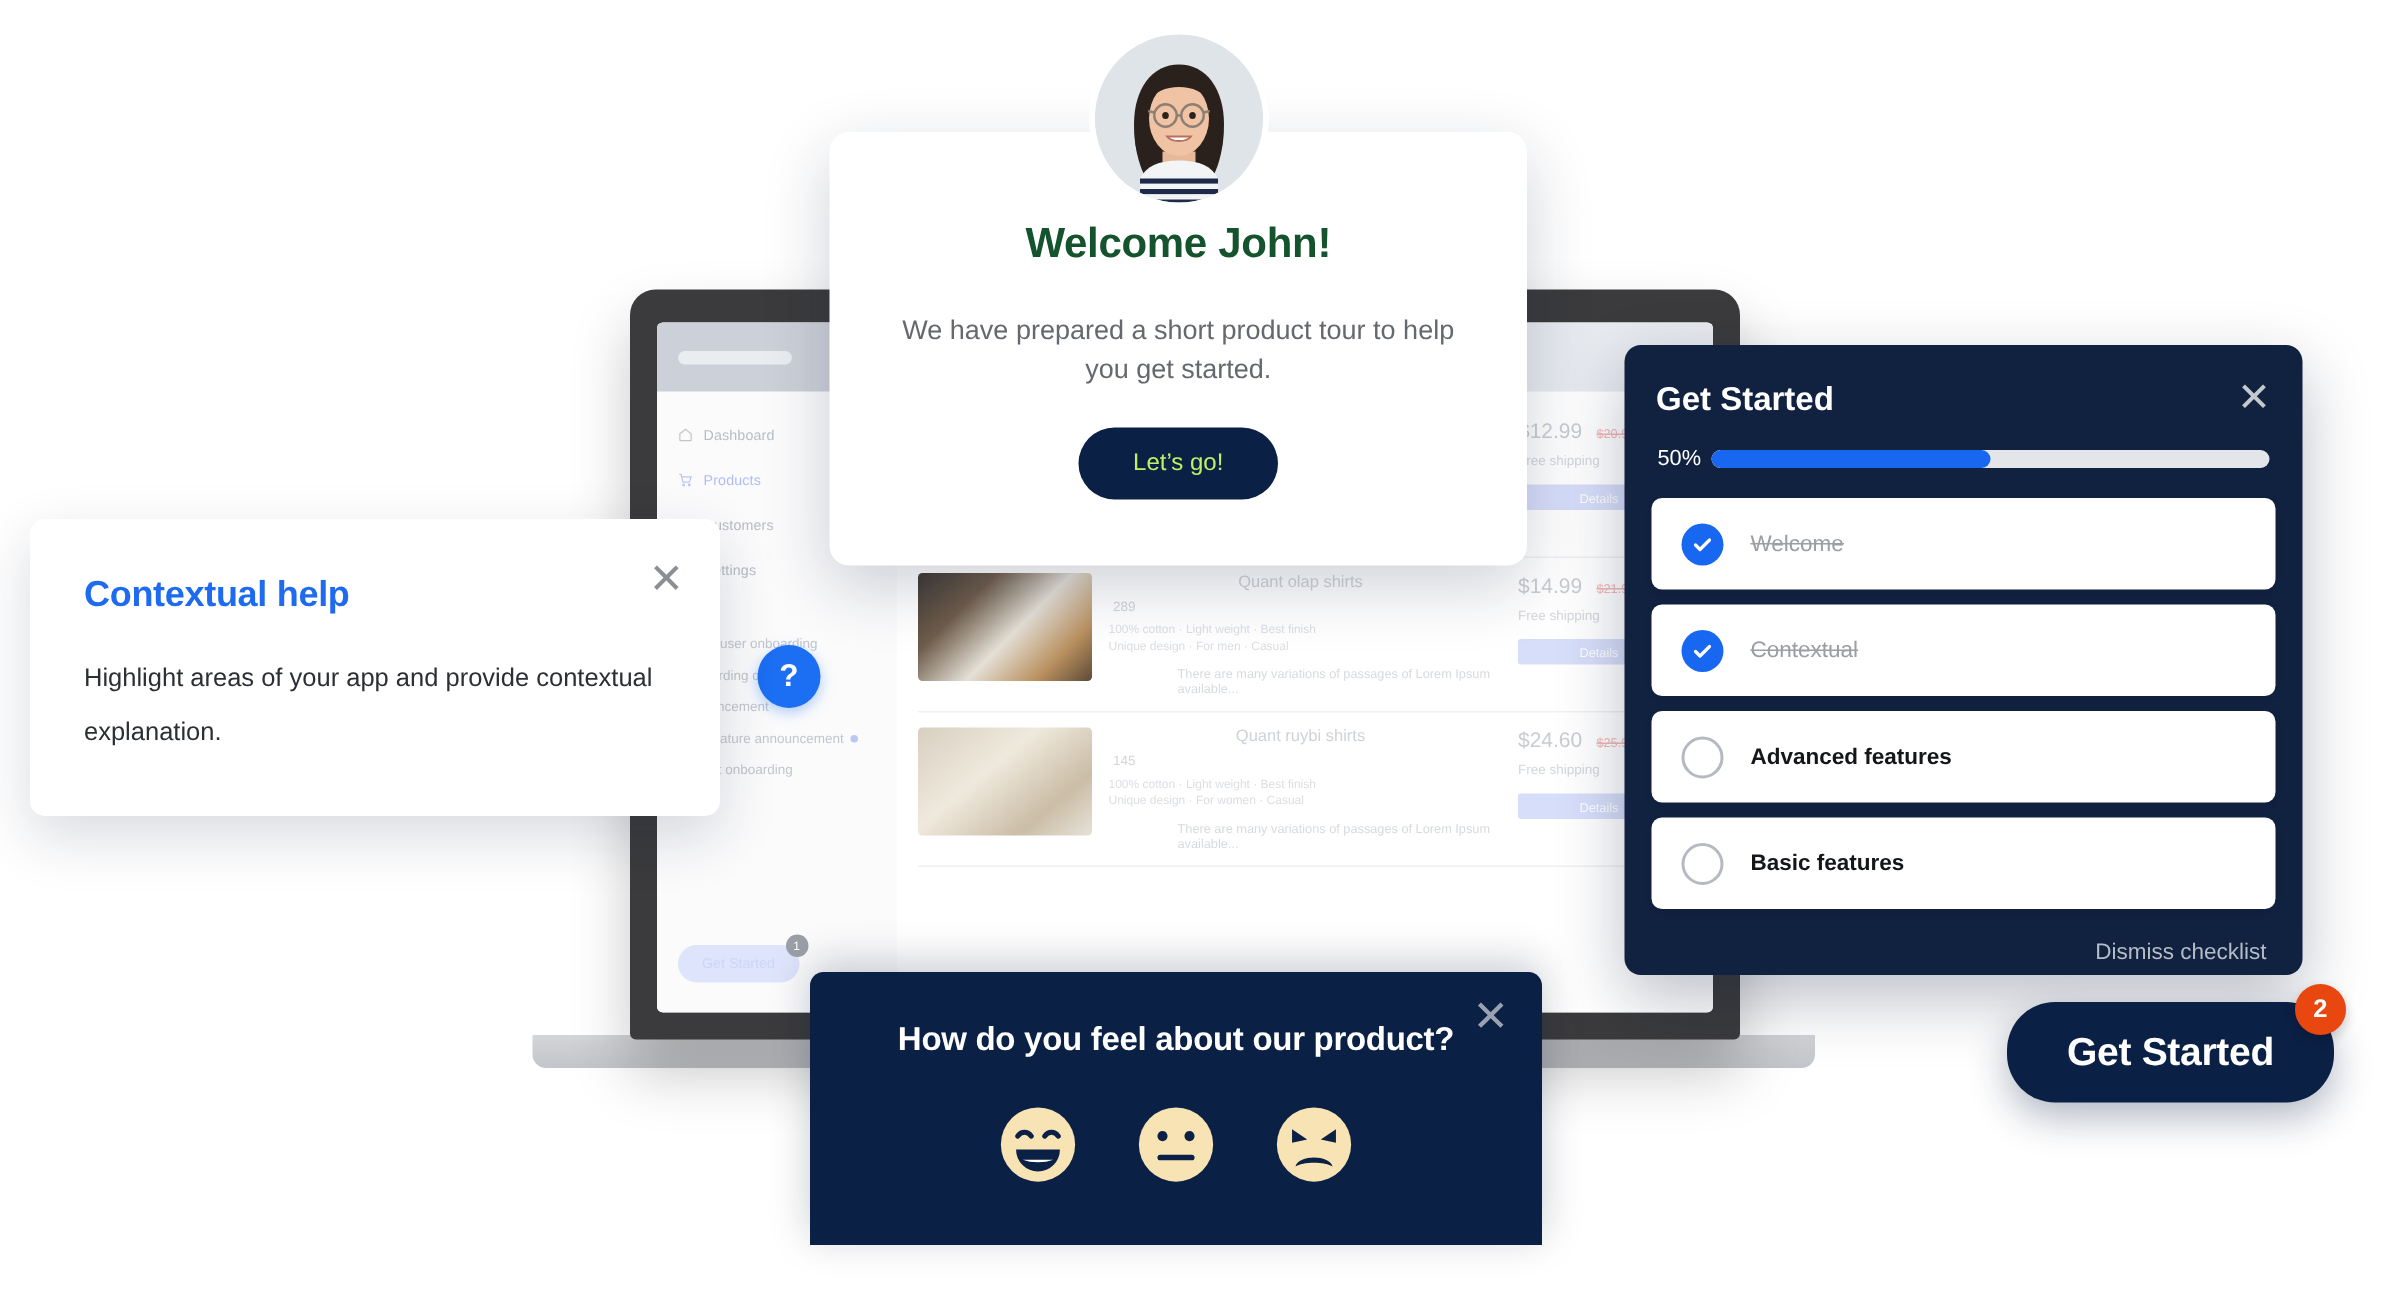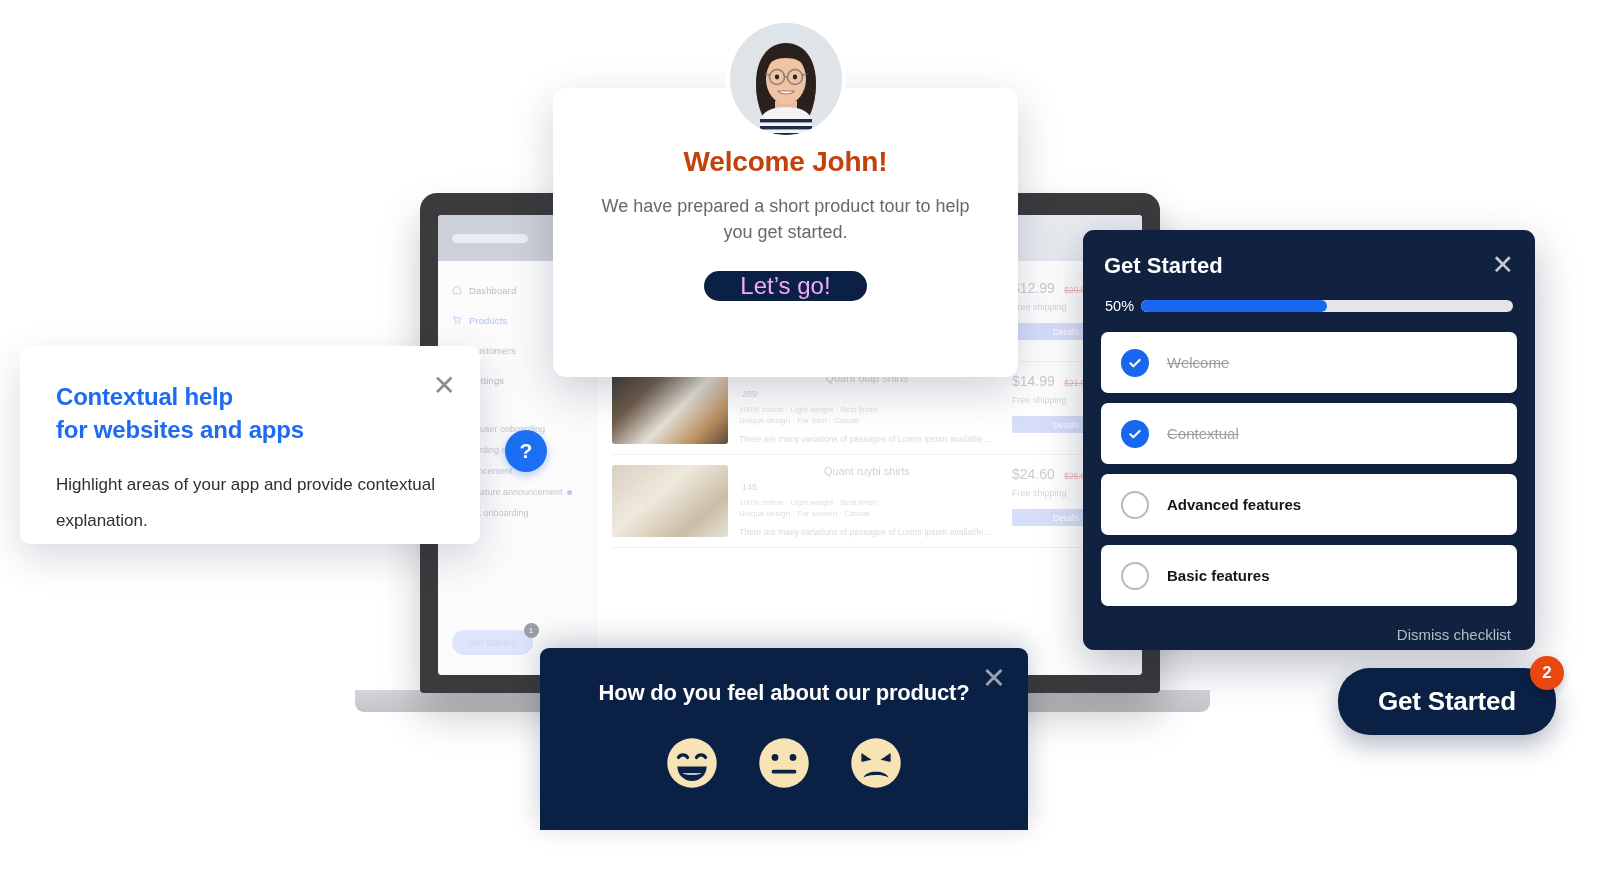--- a/index.html
+++ b/index.html
@@ -93,21 +93,21 @@
     width: 116px; height: 72px; flex: 0 0 116px;
     border-radius: 3px; background: #e7e9ee; position: relative; overflow: hidden;
   }
   .prod-thumb.t1 { background: linear-gradient(120deg,#d8d4cd,#eceae5 45%,#cfcac2); }
   .prod-thumb.t2 { background: linear-gradient(135deg,#3f3a36 0%,#6f5d4b 28%,#e4e0d6 55%,#b98f5f 80%,#5d4a37); }
   .prod-thumb.t3 { background: linear-gradient(140deg,#d8cfc0,#efe9dd 40%,#cbbda6 75%,#e6e2d8); }
   .prod-info { flex: 1; min-width: 0; }
   .prod-title { font-size: 11px; color: #cfd2d8; margin-bottom: 5px; text-align: center; }
   .prod-count { font-size: 9px; color: #d2d5da; margin: 0 0 5px 3px; }
   .prod-attr { font-size: 8px; color: #dbdee3; line-height: 11px; }
-  .prod-desc { font-size: 8.5px; color: #d7dade; margin-top: 8px; }
+  .prod-desc { font-size: 8.5px; color: #d7dade; margin-top: 8px; margin-left: 46px; }
   .prod-price-col {
     width: 122px; flex: 0 0 122px; text-align: left; padding-left: 6px;
   }
   .price-main { font-size: 14px; color: #c9ccd2; display: inline-block; }
   .price-old {
     font-size: 8.5px; color: #f0b8b8; text-decoration: line-through;
     margin-left: 5px;
   }
   .price-ship { font-size: 9px; color: #d4d7dc; margin-top: 5px; }
   .btn-details {
@@ -137,30 +137,30 @@
     z-index: 40; text-align: center;
     padding: 58px 44px 0 44px;
   }
   .avatar {
     position: absolute; left: 50%; top: -65px; transform: translateX(-50%);
     width: 112px; height: 112px; border-radius: 50%;
     background: #dfe3e7; overflow: hidden;
     box-shadow: 0 0 0 4px #fff;
   }
   .welcome-title {
-    font-size: 28px; font-weight: bold; color: #c2410c;
-    margin-bottom: 15px; letter-spacing: -.2px;
+    font-size: 28px; font-weight: bold; color: #14532d;
+    margin-bottom: 29px; letter-spacing: -.2px;
   }
   .welcome-sub {
     font-size: 18px; color: #65686d; line-height: 26px;
   }
   .btn-lets-go {
-    margin-top: 26px; background: #0b2045; color: #f0abfc;
+    margin-top: 26px; background: #0b2045; color: #bef264;
     border: none; border-radius: 26px;
-    font-size: 24px; padding: 1px 36px;
+    font-size: 16px; padding: 15px 36px;
     font-family: "Liberation Sans", sans-serif;
   }
 
   
   .ctx-card {
     position: absolute; left: 20px; top: 346px;
     width: 460px; height: 198px;
     background: #fff; border-radius: 10px;
     box-shadow: 0 14px 38px rgba(20,30,60,.16);
     z-index: 45; padding: 34px 36px;
@@ -445,21 +445,20 @@
     </div>
     <div class="welcome-title">Welcome John!</div>
     <div class="welcome-sub">We have prepared a short product tour to help you get started.</div>
     <button class="btn-lets-go">Let’s go!</button>
   </div>
 
   <div class="ctx-card">
     <button class="x-btn ctx-x">✕</button>
     <div class="ctx-title">
       <span>Contextual help</span><br>
-      <span>for websites and apps</span>
     </div>
     <div class="ctx-body">Highlight areas of your app and provide contextual explanation.</div>
   </div>
 
   <div class="checklist">
     <div class="cl-header">
       <div class="cl-title">Get Started</div>
       <button class="x-btn cl-x">✕</button>
     </div>
 

